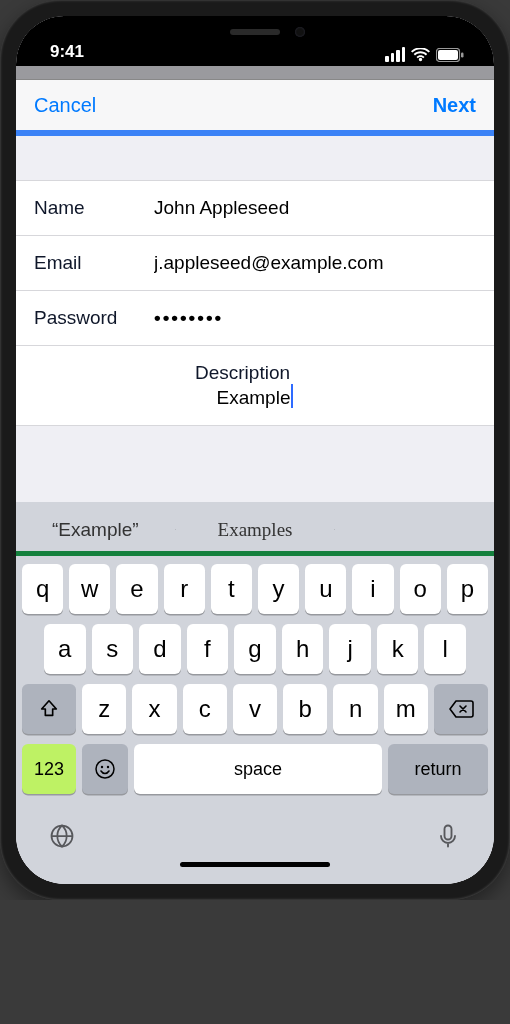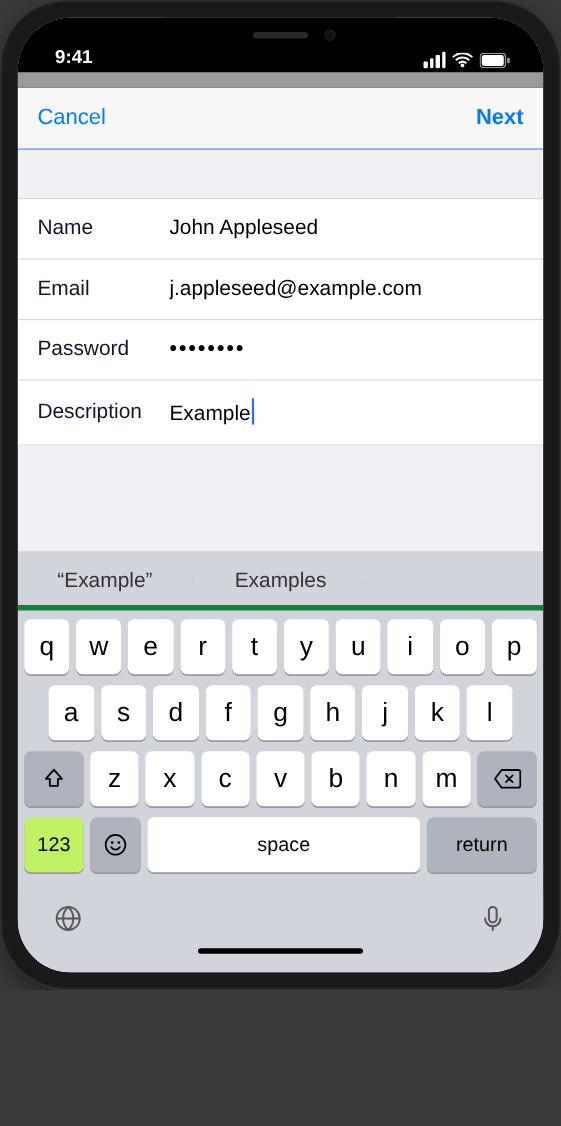--- a/index.html
+++ b/index.html
@@ -83,21 +83,21 @@
   
   .sheet-dim {
     height:14px;
     background:#9a9a9e;
     border-bottom:1px solid #888;
   }
   
   .nav {
     height: 56px;
     background: #f7f7f8;
-    border-bottom:1px solid #3b82f6;
+    border-bottom:6px solid #3b82f6;
     display:flex;
     align-items:center;
     padding:0 18px;
     justify-content:space-between;
   }
   .nav .cancel, .nav .next { color:#007aff; font-size:20px; }
   .nav .next { font-weight:700; }
   .nav .title { font-size:20px; font-weight:700; color:#000; position:absolute; left:0; right:0; text-align:center; pointer-events:none;}
   
   .form {
@@ -106,21 +106,21 @@
   }
   .spacer-top { height:44px; }
   .row {
     background:#fff;
     border-top:1px solid #d7d7db;
     display:flex;
     align-items:center;
     padding:16px 18px;
     font-size:19px;
   }
-  .row:last-of-type{ border-bottom:1px solid #d7d7db;}
+  .row:last-of-type{ border-bottom:1px solid #d7d7db;flex-direction:column;}
   .row .label { width:120px; color:#0f172a; }
   .row .value { flex:1; color:#000; }
   .row input{
     border:none; outline:none; font-size:19px; width:100%; background:transparent;
     font-family:inherit; padding:0;
   }
   .cursor {
     display:inline-block;
     width:2px; height:24px; background:#2e6bff; vertical-align:-4px;
     margin-left:1px;
@@ -138,21 +138,21 @@
     height:48px;
   }
   .sugg .cell{
     flex:1;
     display:flex;
     align-items:center;
     justify-content:center;
     font-size:19px;
     color:#333;
   }
-  .sugg .cell + .cell { border-left:1px solid #b8bbc1; margin:21px 0; }
+  .sugg .cell + .cell { border-left:1px solid #b8bbc1; margin:21px 0;font-family:Liberation Serif, serif; }
   .keys { padding:8px 6px 6px; }
   .krow { display:flex; gap:6px; margin-bottom:10px; justify-content:center;}
   .key {
     flex:1;
     background:#fff;
     border-radius:6px;
     height:50px;
     display:flex; align-items:center; justify-content:center;
     font-size:24px;
     box-shadow:0 1.5px 0 rgba(0,0,0,0.28);

